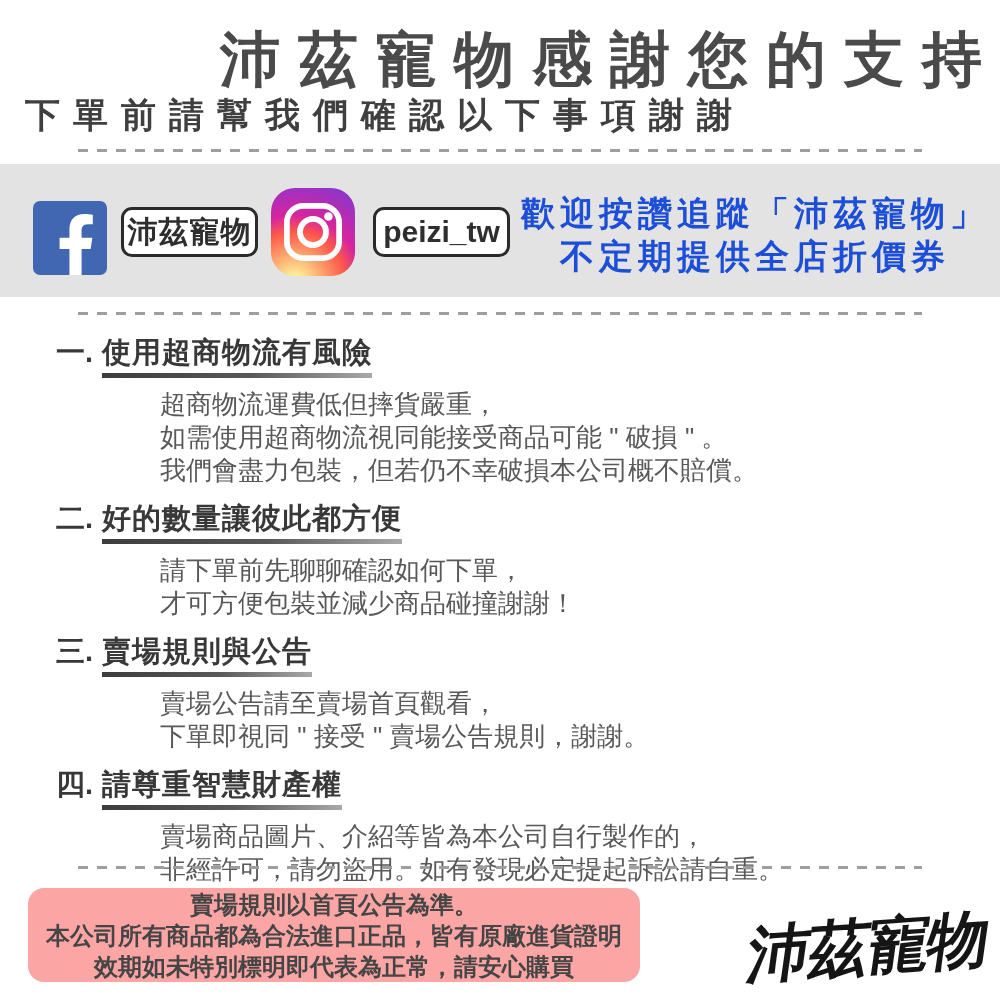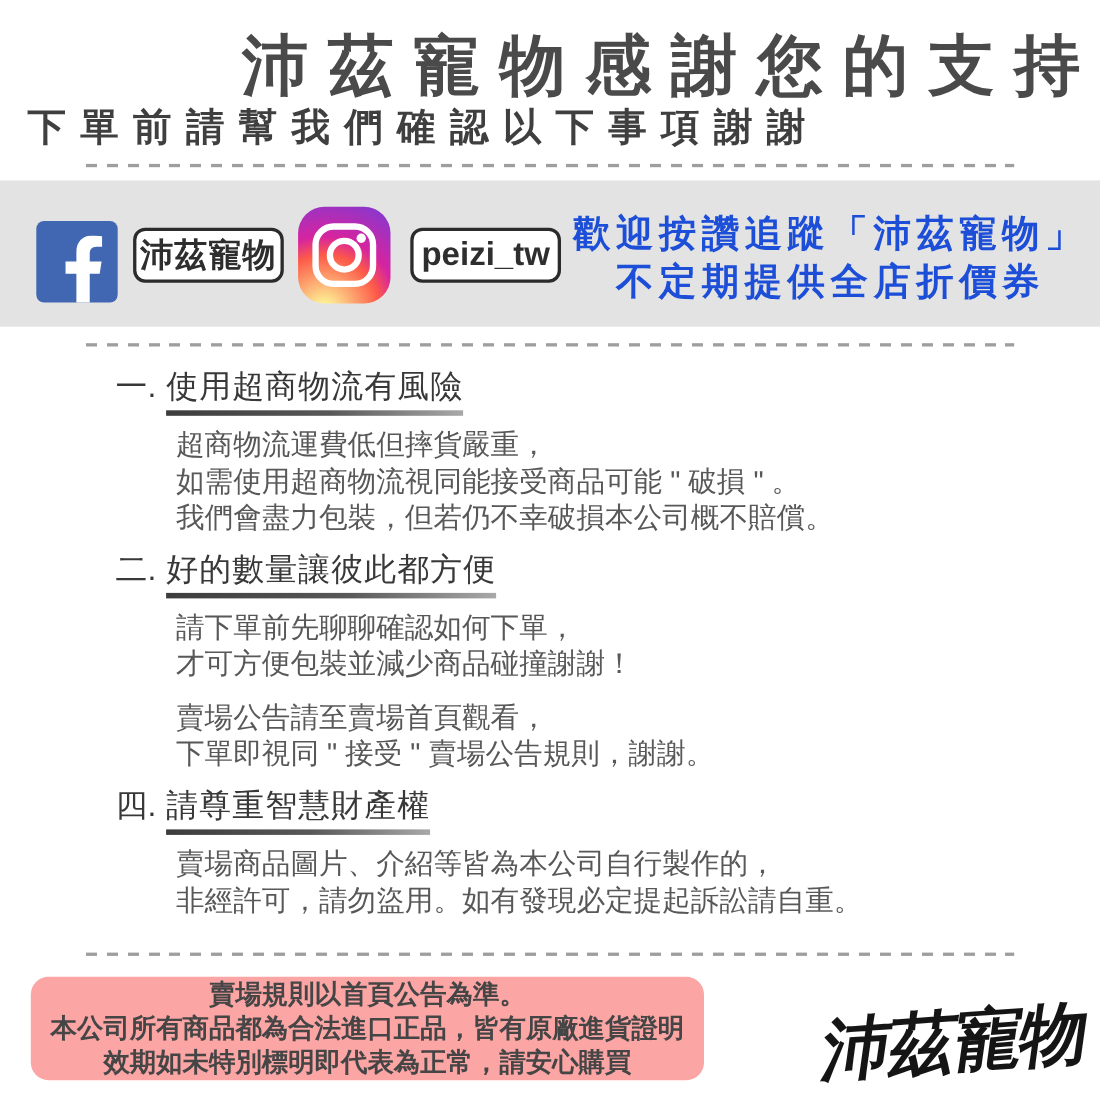--- a/index.html
+++ b/index.html
@@ -47,21 +47,21 @@
   }
   .ig-icon svg{width:66px;height:66px;}
   .promo{
     position:absolute;left:520px;top:28px;width:470px;text-align:center;
     font-weight:bold;color:#1d4ed8;font-size:34px;line-height:43px;
     letter-spacing:5px;white-space:nowrap;
   }
   
   .sections{position:absolute;top:337px;left:0;width:1000px;}
   .section{margin-bottom:16px;}
-  .sec-head{margin-left:105px;font-size:29px;font-weight:normal;color:#383838;line-height:30px;}
+  .sec-head{margin-left:56px;font-size:29px;font-weight:bold;color:#383838;line-height:30px;}
   .sec-num{display:inline-block;vertical-align:top;margin-right:9px;}
   .sec-title{
     display:inline-block;padding-bottom:6px;border-bottom:5px solid;
     border-image:linear-gradient(90deg,#3c3c3c 0%,#585858 55%,#a9a9a9 100%) 1;
     letter-spacing:1px;
   }
   .sec-body{margin:10px 0 0 160px;font-size:26px;color:#585858;line-height:33px;}
   
   .notice-box{
     position:absolute;left:28px;top:888px;width:612px;height:94px;background:#fca5a5;
@@ -127,20 +127,23 @@
       <div class="sec-head">
         <span class="sec-num">二.</span><span class="sec-title">好的數量讓彼此都方便</span>
       </div>
       <div class="sec-body">
         <div>請下單前先聊聊確認如何下單，</div>
         <div>才可方便包裝並減少商品碰撞謝謝！</div>
       </div>
     </div>
 
     <div class="section">
+      <div class="sec-head">
+        <span class="sec-num">三.</span><span class="sec-title">賣場規則與公告</span>
+      </div>
       <div class="sec-body">
         <div>賣場公告請至賣場首頁觀看，</div>
         <div>下單即視同 " 接受 " 賣場公告規則，謝謝。</div>
       </div>
     </div>
 
     <div class="section">
       <div class="sec-head">
         <span class="sec-num">四.</span><span class="sec-title">請尊重智慧財產權</span>
       </div>

